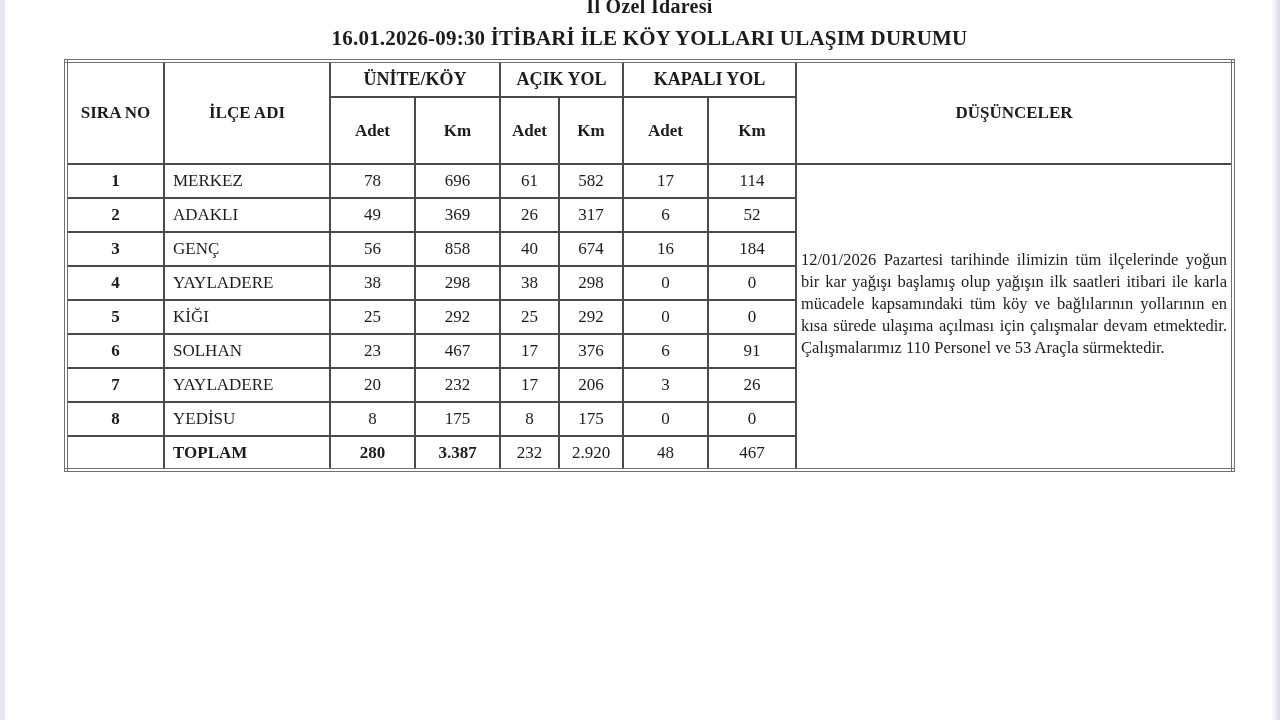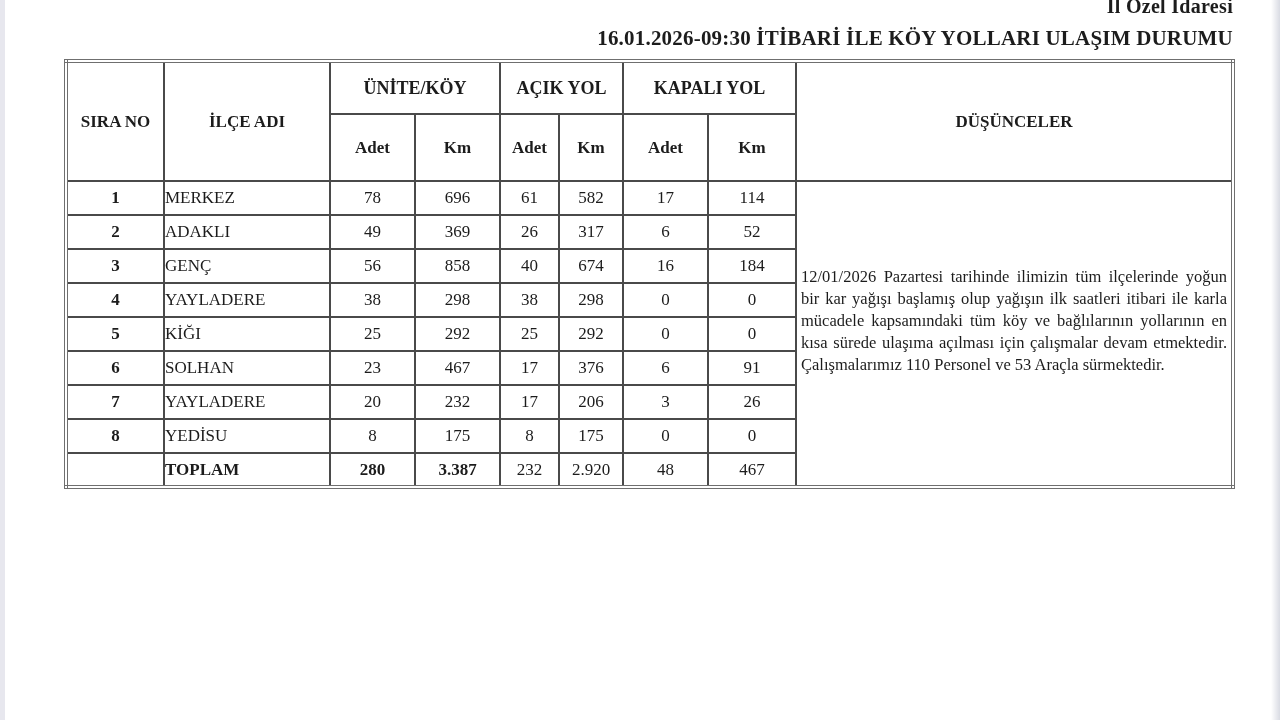--- a/index.html
+++ b/index.html
@@ -13,21 +13,21 @@
   .edge-left {
     position: absolute; left: 0; top: 0; width: 5px; height: 720px;
     background: #e7e7ee;
   }
   .edge-right {
     position: absolute; right: 0; top: 0; width: 9px; height: 720px;
     background: linear-gradient(to right, #ffffff, #d9dbe3);
   }
   .titles {
     position: absolute; left: 66px; top: 0; width: 1167px;
-    text-align: right;
+    text-align: center;
   }
   .t1-clip { height: 19px; overflow: hidden; }
   .t1 {
     font-weight: bold; font-size: 20px; line-height: 26px;
     margin-top: -7px; letter-spacing: 0.3px;
   }
   .t2 {
     font-weight: bold; font-size: 21px; line-height: 26px;
     margin-top: 6px; letter-spacing: 0.2px;
   }
@@ -38,25 +38,25 @@
     width: 1169px;
     border: 4px double #6f6f6f;
   }
   th, td {
     border: 2px solid #4a4a4a;
     text-align: center;
     vertical-align: middle;
     font-size: 17px;
     overflow: hidden;
   }
-  thead .group-row th { height: 53px; font-size: 18px; font-weight: bold; }
+  thead .group-row th { height: 36px; font-size: 18px; font-weight: bold; }
   thead .sub-row th { height: 67px; font-size: 17px; font-weight: bold; margin-left: 8px; }
   thead th.hc { font-size: 17px; font-weight: bold; }
   tbody tr { height: 34px; }
-  td.ilce { text-align: left; }
+  td.ilce { text-align: left; padding-left: 8px; }
   td.bold, th.bold { font-weight: bold; }
   td.sira { font-weight: bold; }
   td.remarks {
     text-align: justify;
     vertical-align: middle;
     font-size: 16.5px;
     line-height: 22px;
     padding: 0 4px 26px 4px;
     border-radius: 26px;
   }

